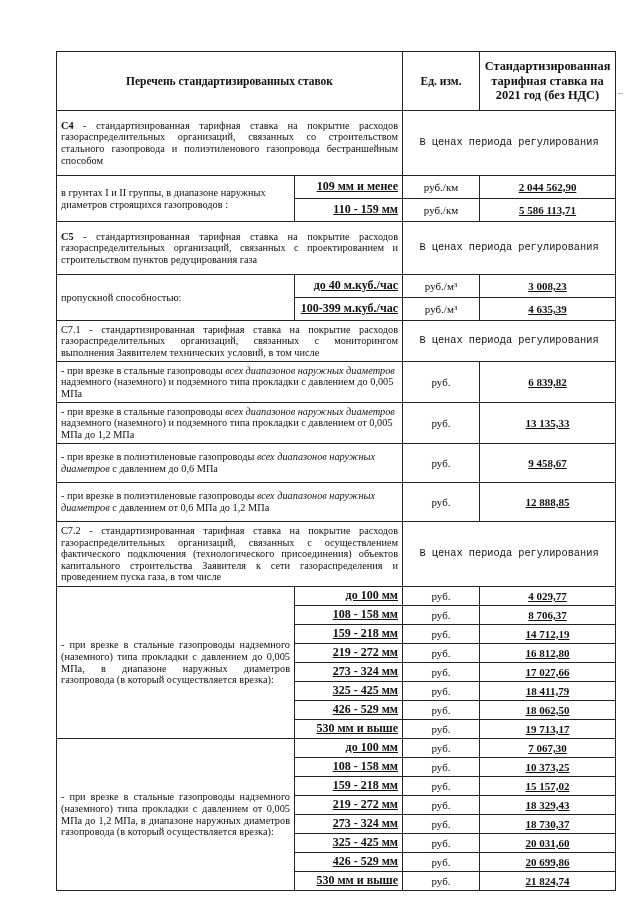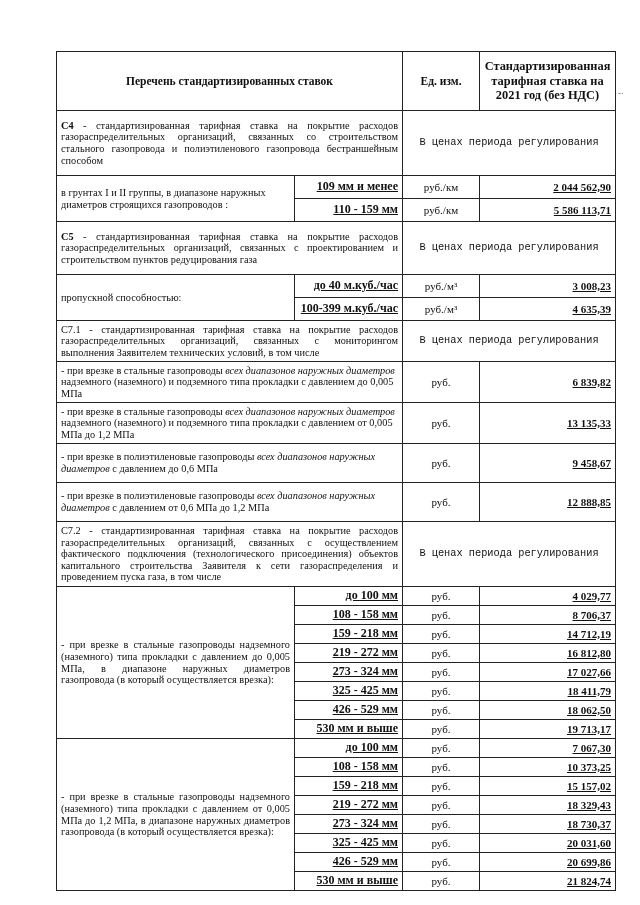--- a/index.html
+++ b/index.html
@@ -12,21 +12,21 @@
   table.tariff col.c1 { width: 238px; }
   table.tariff col.c2 { width: 108px; }
   table.tariff col.c3 { width: 77px; }
   table.tariff col.c4 { width: 136px; }
   .hdr td { height: 56px; font-weight: bold; text-align: center; font-size: 11.5px; }
   .hdr td.rate { font-size: 12.4px; line-height: 1.2; margin-left: 42px; }
   .just { text-align: justify; }
   .sec td.desc { height: 56px; margin-top: 32px; }
   .center { text-align: center; font-family: Liberation Mono, monospace; }
   .range { text-align: right; text-decoration: underline; font-weight: bold; font-size: 12px; }
-  .val { text-align: right; text-decoration: underline; font-weight: bold; font-size: 11px; }
+  .val { text-align: center; text-decoration: underline; font-weight: bold; font-size: 11px; }
   .unit { text-align: center; font-size: 11px; }
   .bold { font-weight: bold; }
   i { font-style: italic; }
   .sub td { height: 20px; }
   .sm td { height: 16px; }
   .tick { position: absolute; font-size: 9px; color: #666; }
 </style>
 </head>
 <body>
 

